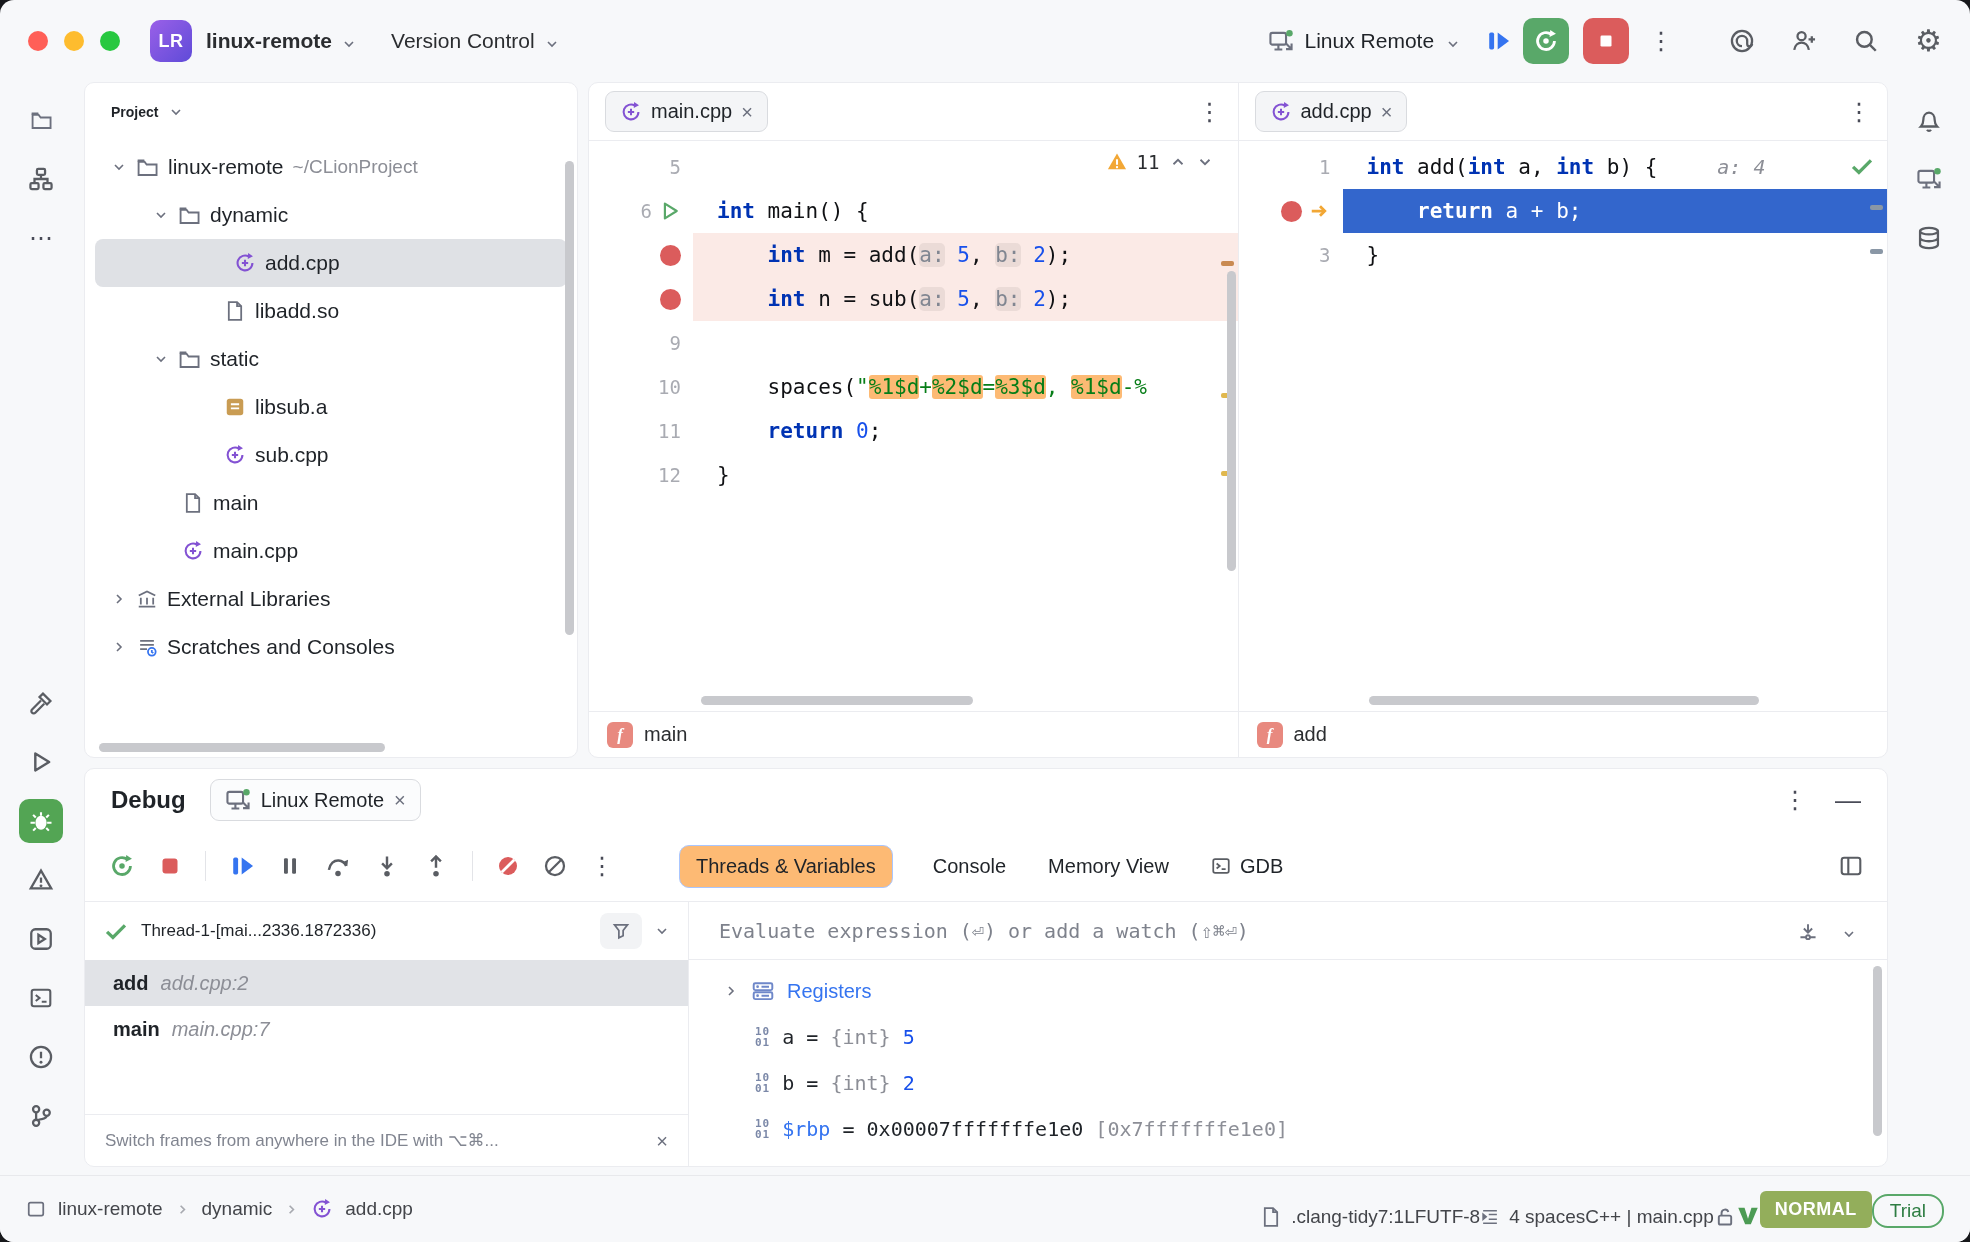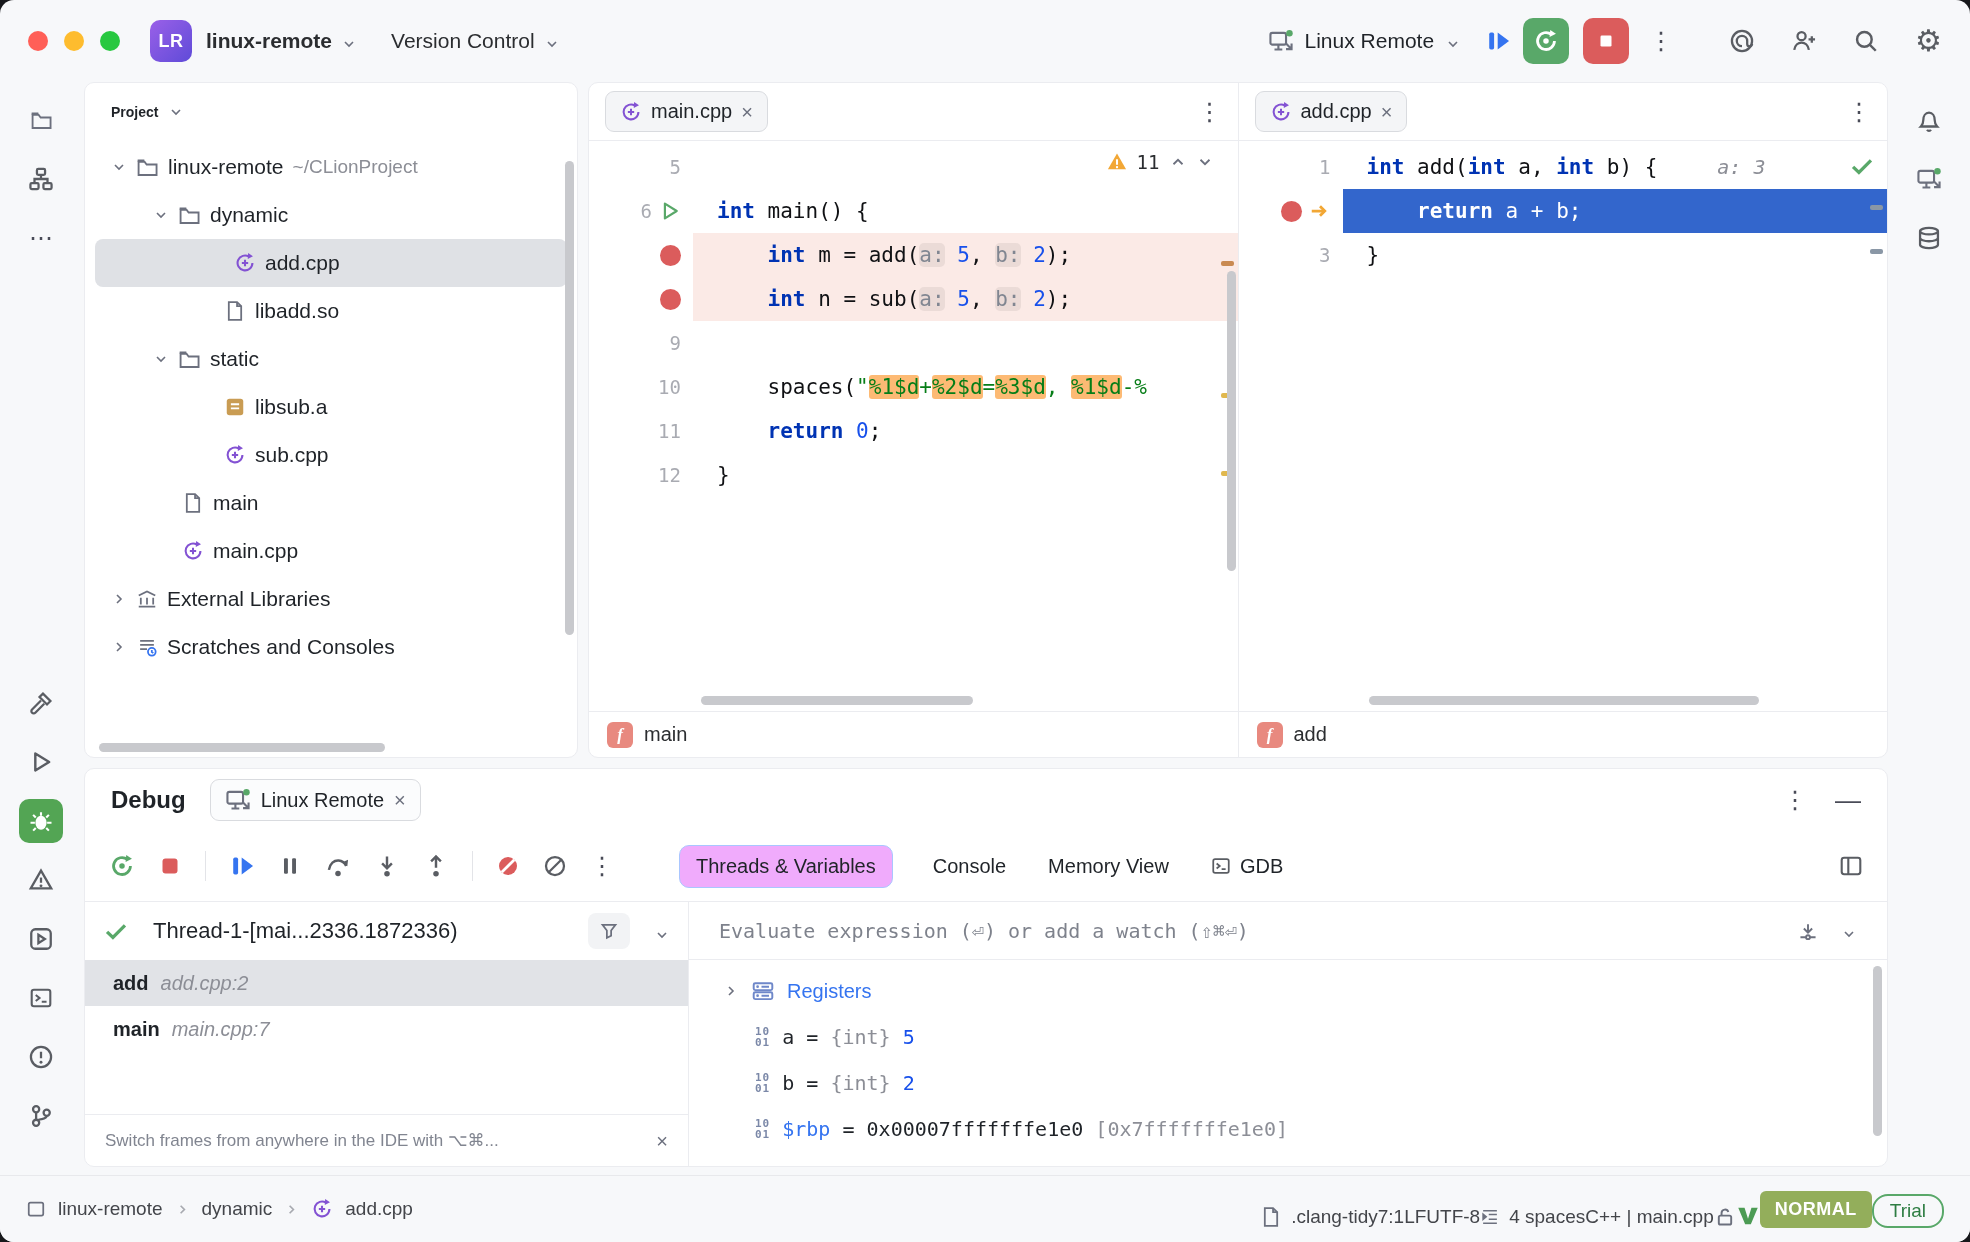--- a/index.html
+++ b/index.html
@@ -82,24 +82,24 @@
 .dbg-header{height:62px;display:flex;align-items:center;padding:0 26px;gap:24px}
 .dbg-title{font-size:24px;font-weight:700}
 .sess-pill{display:flex;align-items:center;gap:10px;border:1px solid #D9DBDF;background:#FBFCFD;border-radius:9px;padding:7px 14px;font-size:20px}
 .dbg-hdr-right{margin-left:auto;display:flex;gap:28px;align-items:center;color:#494B57}
 .minim{font-size:26px;color:#494B57;line-height:1}
 .dbg-toolbar{height:70px;display:flex;align-items:center;padding:0 24px;gap:23px}
 .sep{width:1px;height:30px;background:#E3E4E8}
 .ic-btn{display:inline-flex;align-items:center;justify-content:center}
 .dbg-tabs{display:flex;align-items:center;gap:38px;margin-left:42px;font-size:20px}
 .dtab{padding:9px 2px;color:#1f2328;display:flex;align-items:center;gap:9px}
-.dtab.sel{background:#f0abfc;border:1px solid #A9C6FF;border-radius:10px;padding:9px 16px}
+.dtab.sel{background:#fdba74;border:1px solid #A9C6FF;border-radius:10px;padding:9px 16px}
 .dbg-content{flex:1;display:flex;border-top:1px solid #EBECF0;min-height:0}
 .dbg-left{flex:0 0 604px;border-right:1px solid #EBECF0;display:flex;flex-direction:column;min-height:0}
-.thread-row{height:58px;display:flex;align-items:center;gap:24px;padding:0 18px;font-size:22px}
+.thread-row{height:58px;display:flex;align-items:center;gap:12px;padding:0 18px;font-size:17px}
 .funnel-btn{margin-left:auto;width:42px;height:36px;border-radius:8px;background:#F2F3F5;display:flex;align-items:center;justify-content:center}
 .frames{flex:1;overflow:hidden}
 .frame-row{height:46px;display:flex;align-items:center;gap:12px;padding:0 28px;font-size:20px}
 .frame-row.sel{background:#E1E3E7}
 .fr-fn{font-weight:700}
 .fr-loc{font-style:italic;color:#8C8E96}
 .hint-row{height:52px;border-top:1px solid #EBECF0;display:flex;align-items:center;padding:0 20px;font-size:17px;color:#818590;gap:10px}
 .hint-x{margin-left:auto}
 .dbg-right{flex:1;display:flex;flex-direction:column;position:relative;min-width:0}
 .eval-row{height:58px;border-bottom:1px solid #EBECF0;display:flex;align-items:center;padding:0 30px;font-family:"DejaVu Sans Mono","DejaVu Sans",monospace;font-size:20px;color:#7E828C}
@@ -567,21 +567,21 @@
                     <path d="M2.5 8.5l3.6 3.5 7.4-7.5"></path>
                   </svg>
                 </span>
               <div class="edge-mark" style="top:64px;right:4px;background:#8A97A6"></div>
               <div class="edge-mark" style="top:108px;right:4px;background:#8A97A6"></div>
               <div class="scroll-h" style="bottom:6px;left:130px;width:390px"></div>
             <div class="cline">
                   <div class="gut">
                     <span class="lnum">1</span>
                   </div>
-                  <div class="ctext"><span class="tok-kw">int</span><span class="tok-pl"> add(</span><span class="tok-kw">int</span><span class="tok-pl"> a, </span><span class="tok-kw">int</span><span class="tok-pl"> b) {</span><span class="dbg-hint">a: 3</span></div>
+                  <div class="ctext"><span class="tok-kw">int</span><span class="tok-pl"> add(</span><span class="tok-kw">int</span><span class="tok-pl"> a, </span><span class="tok-kw">int</span><span class="tok-pl"> b) {</span><span class="dbg-hint">a: 4</span></div>
                 </div>
                 <div class="cline exec">
                   <div class="gut">
                     <span class="bpdot"></span>
                     <span class="ic-btn">
                       <svg width="22" height="22" viewBox="0 0 16 16" fill="none" stroke="#F2A735" stroke-width="2">
                         <path d="M2 8h9.5"></path>
                         <path d="M8 4.5L11.5 8 8 11.5"></path>
                       </svg>
                     </span>

